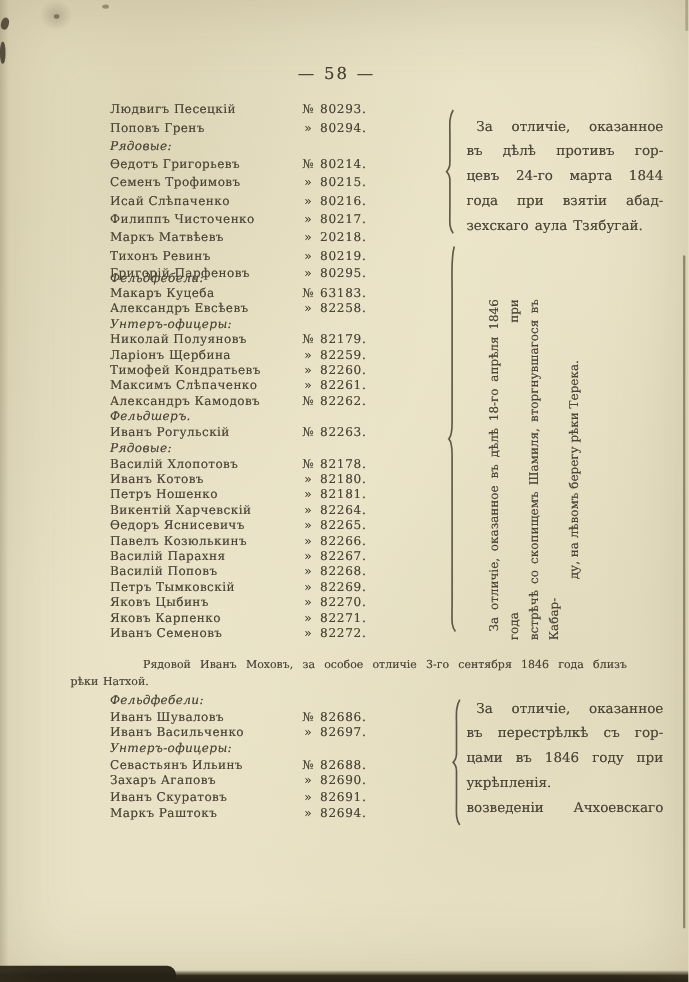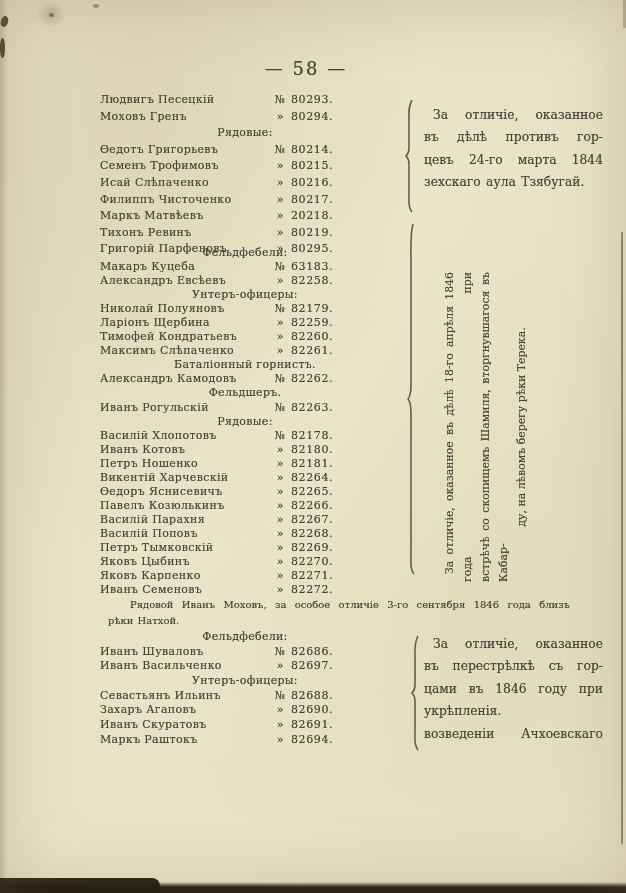--- a/index.html
+++ b/index.html
@@ -19,33 +19,33 @@
   }
   #page::after{
     content:"";position:absolute;inset:0;pointer-events:none;
     box-shadow:inset 0 0 70px rgba(135,120,85,.30);
   }
   .txt{ text-shadow:0 0 .5px rgba(74,67,54,.55); }
 
   
   .pageno{
     position:absolute;top:58px;left:0;width:612px;text-align:center;
-    font-size:18px;letter-spacing:2px;
+    font-size:15px;letter-spacing:2px;
   }
 
   
   .group{position:absolute;left:100px;width:300px;}
   .g1{top:92px;--pitch:16.6px;}
   .g2{top:246px;--pitch:14.05px;}
   .g4{top:630px;--pitch:14.7px;}
   .row,.heading{position:relative;height:var(--pitch);line-height:var(--pitch);font-size:11px;}
   .row .nm{position:absolute;left:0;letter-spacing:.35px;white-space:nowrap;}
   .row .sym{position:absolute;left:170px;width:20px;text-align:center;}
   .row .num{position:absolute;left:191px;letter-spacing:.6px;}
-  .heading{width:290px;text-align:center;letter-spacing:.3px;}
+  .heading{font-style:italic;width:290px;letter-spacing:.3px;}
 
   
   .ann{position:absolute;left:424px;width:179px;font-size:12.3px;line-height:22.4px;word-spacing:1.5px;}
   .ann1{top:104px;}
   .ann3{top:633px;}
   .ann-line{text-align:justify;text-align-last:justify;white-space:nowrap;}
   .ann .ann-line{white-space:normal;}
   .ann .ann-line:first-child{text-indent:9px;}
   .ann .ann-line.last{text-align-last:left;}
 
@@ -53,21 +53,21 @@
   .vert-outer{position:absolute;left:441px;top:272px;width:56px;height:310px;}
   .vert-inner{width:310px;height:56px;transform:rotate(-90deg) translateX(-310px);transform-origin:0 0;
     font-size:10.9px;line-height:18px;}
   .vert-inner .ann-line{text-align:justify;text-align-last:justify;white-space:normal;}
   .vert-inner .ann-line:first-child{text-indent:8px;}
   .vert-inner .ann-line.last{text-align:center;text-align-last:center;}
 
   
   .para{position:absolute;left:64px;top:597px;width:506px;font-size:10px;line-height:15.6px;word-spacing:1px;}
   .para .ann-line:first-child{text-indent:66px;}
-  .para .ann-line.last{text-align-last:left;margin-left:44px;}
+  .para .ann-line.last{text-align-last:left;}
 
   
   .brace{position:absolute;}
 
   
   .edge-bottom{position:absolute;left:0;right:0;bottom:0;height:11px;
     background:linear-gradient(to top,#141209 0%,#221e14 55%,rgba(74,67,50,.55) 82%,rgba(74,67,50,0) 100%);}
   .edge-bottom-left{position:absolute;left:0;bottom:0;width:160px;height:15px;background:#18150d;border-radius:0 8px 0 0;opacity:.95;}
   .edge-right{position:absolute;right:3px;top:232px;height:612px;width:2px;background:#6e6752;opacity:.75;border-radius:1px;}
   .edge-right-top{position:absolute;right:0;top:0;width:3px;height:28px;background:#8a8068;opacity:.5;}
@@ -87,21 +87,21 @@
 
   <div class="pageno txt">— 58 —</div>
 
   <div class="group g1 txt">
       <div class="row">
         <span class="nm">Людвигъ Песецкій</span>
         <span class="sym">№</span>
         <span class="num">80293.</span>
       </div>
       <div class="row">
-        <span class="nm">Моховъ Гренъ</span>
+        <span class="nm">Поповъ Гренъ</span>
         <span class="sym">»</span>
         <span class="num">80294.</span>
       </div>
       <div class="heading">Рядовые:</div>
       <div class="row">
         <span class="nm">Ѳедотъ Григорьевъ</span>
         <span class="sym">№</span>
         <span class="num">80214.</span>
       </div>
       <div class="row">
@@ -161,21 +161,20 @@
       <div class="row">
         <span class="nm">Тимофей Кондратьевъ</span>
         <span class="sym">»</span>
         <span class="num">82260.</span>
       </div>
       <div class="row">
         <span class="nm">Максимъ Слѣпаченко</span>
         <span class="sym">»</span>
         <span class="num">82261.</span>
       </div>
-      <div class="heading">Баталіонный горнистъ.</div>
       <div class="row">
         <span class="nm">Александръ Камодовъ</span>
         <span class="sym">№</span>
         <span class="num">82262.</span>
       </div>
       <div class="heading">Фельдшеръ.</div>
       <div class="row">
         <span class="nm">Иванъ Рогульскій</span>
         <span class="sym">№</span>
         <span class="num">82263.</span>
@@ -279,20 +278,21 @@
 
   <div class="para txt">
       <div class="ann-line">Рядовой Иванъ Моховъ, за особое отличіе 3-го сентября 1846 года близъ</div>
       <div class="ann-line last">рѣки Натхой.</div>
     </div>
 
   <div class="ann ann1 txt">
       <div class="ann-line">За отличіе, оказанное</div>
       <div class="ann-line">въ дѣлѣ противъ гор-</div>
       <div class="ann-line">цевъ 24-го марта 1844</div>
+      <div class="ann-line">года при взятіи абад-</div>
       <div class="ann-line last">зехскаго аула Тзябугай.</div>
     </div>
 
   <div class="vert-outer">
     <div class="vert-inner txt">
         <div class="ann-line">За отличіе, оказанное въ дѣлѣ 18-го апрѣля 1846 года при</div>
         <div class="ann-line">встрѣчѣ со скопищемъ Шамиля, вторгнувшагося въ Кабар-</div>
         <div class="ann-line last">ду, на лѣвомъ берегу рѣки Терека.</div>
       </div>
   </div>

